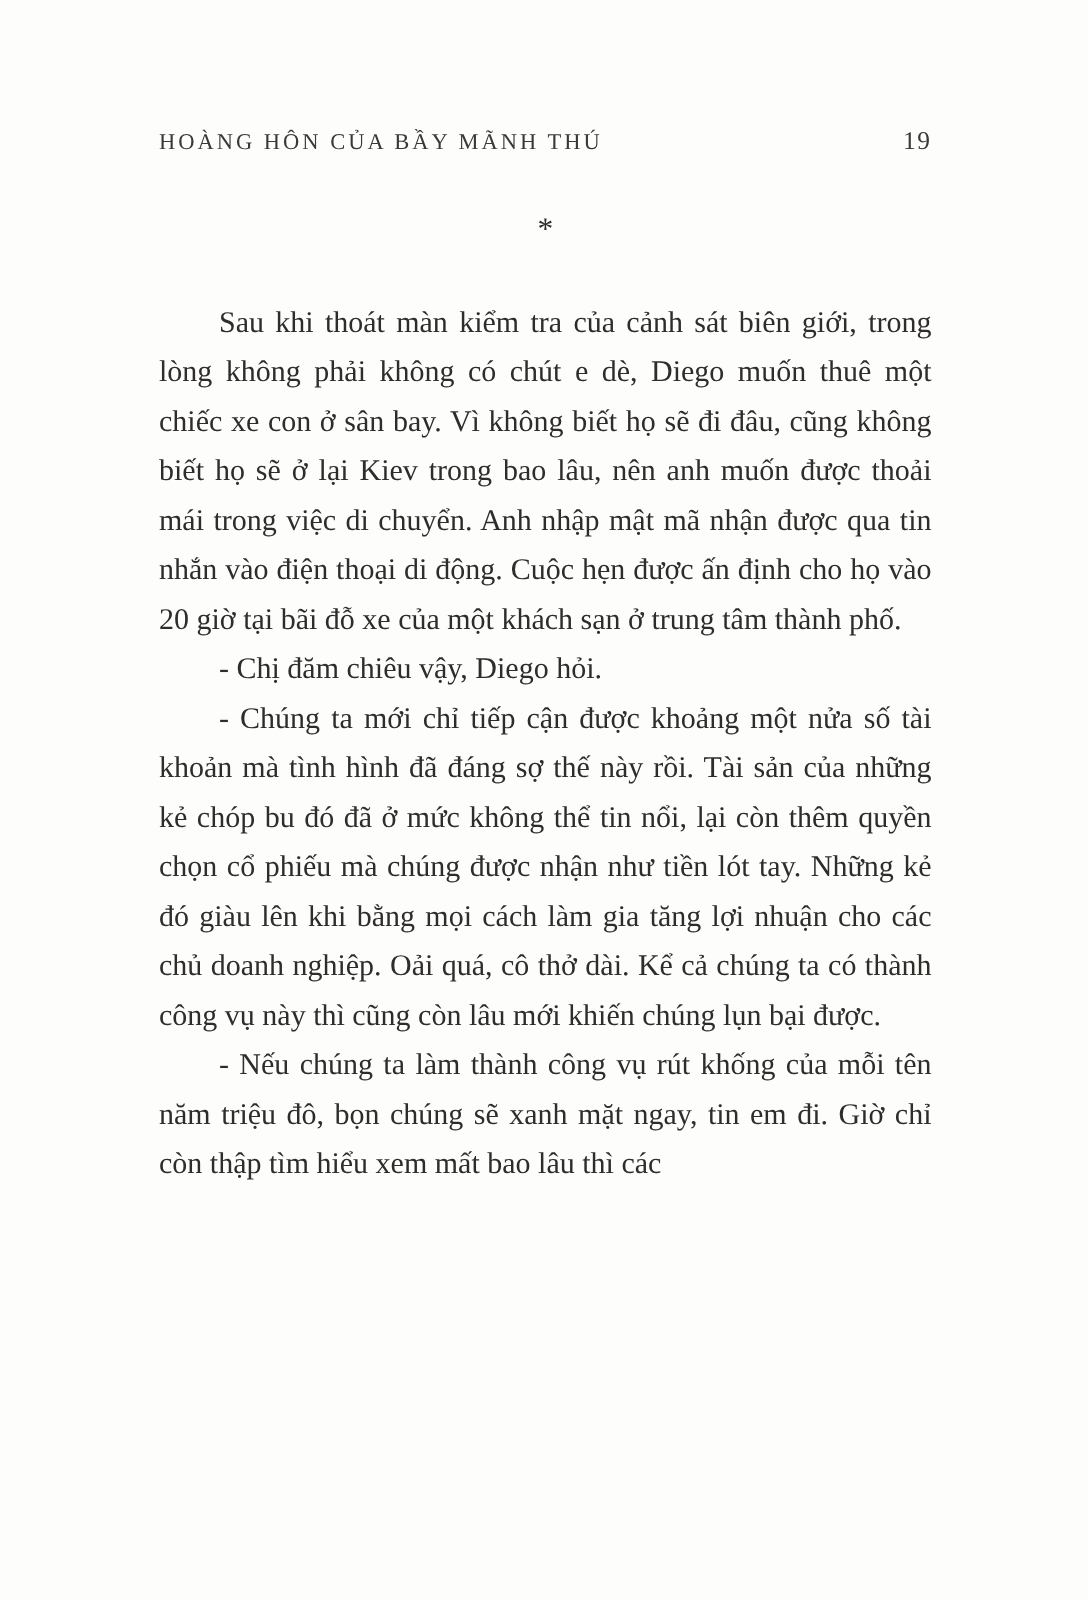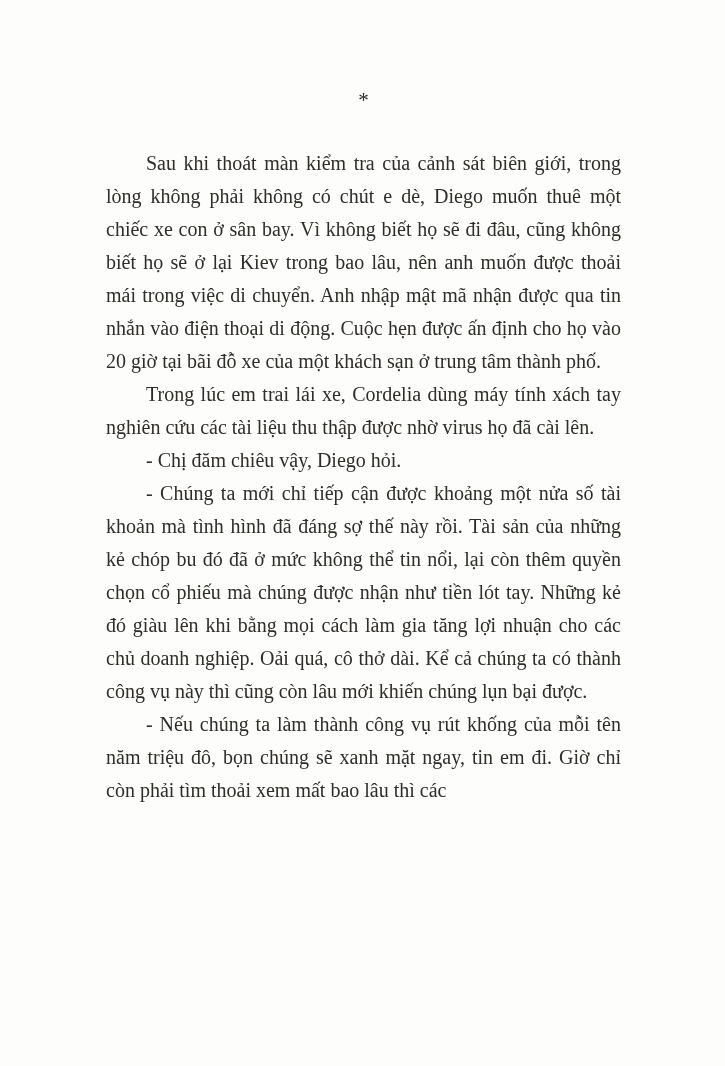--- a/index.html
+++ b/index.html
@@ -53,31 +53,34 @@
       line-height: 33px;
       margin-bottom: 30px;
       color: #2f2d2a;
     }
   </style>
 </head>
 <body>
 
 <div class="page">
 
+  <header class="running-head">
+    <span class="head-title">HOÀNG HÔN CỦA BẦY MÃNH THÚ</span>
+    <span class="page-number">19</span>
+  </header>
 
   <main class="body-text">
 
 
     <div class="separator">*</div>
 
     <p>Sau khi thoát màn kiểm tra của cảnh sát biên giới, trong lòng không phải không có chút e dè, Diego muốn thuê một chiếc xe con ở sân bay. Vì không biết họ sẽ đi đâu, cũng không biết họ sẽ ở lại Kiev trong bao lâu, nên anh muốn được thoải mái trong việc di chuyển. Anh nhập mật mã nhận được qua tin nhắn vào điện thoại di động. Cuộc hẹn được ấn định cho họ vào 20 giờ tại bãi đỗ xe của một khách sạn ở trung tâm thành phố.</p>
 
-    <p>Trong lúc em trai lái xe, Cordelia dùng máy tính xách tay nghiên cứu các tài liệu thu thập được nhờ virus họ đã cài lên.</p>
 
     <p>- Chị đăm chiêu vậy, Diego hỏi.</p>
 
     <p>- Chúng ta mới chỉ tiếp cận được khoảng một nửa số tài khoản mà tình hình đã đáng sợ thế này rồi. Tài sản của những kẻ chóp bu đó đã ở mức không thể tin nổi, lại còn thêm quyền chọn cổ phiếu mà chúng được nhận như tiền lót tay. Những kẻ đó giàu lên khi bằng mọi cách làm gia tăng lợi nhuận cho các chủ doanh nghiệp. Oải quá, cô thở dài. Kể cả chúng ta có thành công vụ này thì cũng còn lâu mới khiến chúng lụn bại được.</p>
 
-    <p>- Nếu chúng ta làm thành công vụ rút khống của mỗi tên năm triệu đô, bọn chúng sẽ xanh mặt ngay, tin em đi. Giờ chỉ còn phải tìm thoải xem mất bao lâu thì các</p>
+    <p>- Nếu chúng ta làm thành công vụ rút khống của mỗi tên năm triệu đô, bọn chúng sẽ xanh mặt ngay, tin em đi. Giờ chỉ còn thập tìm hiểu xem mất bao lâu thì các</p>
 
   </main>
 
 </div>
 
 </body></html>

